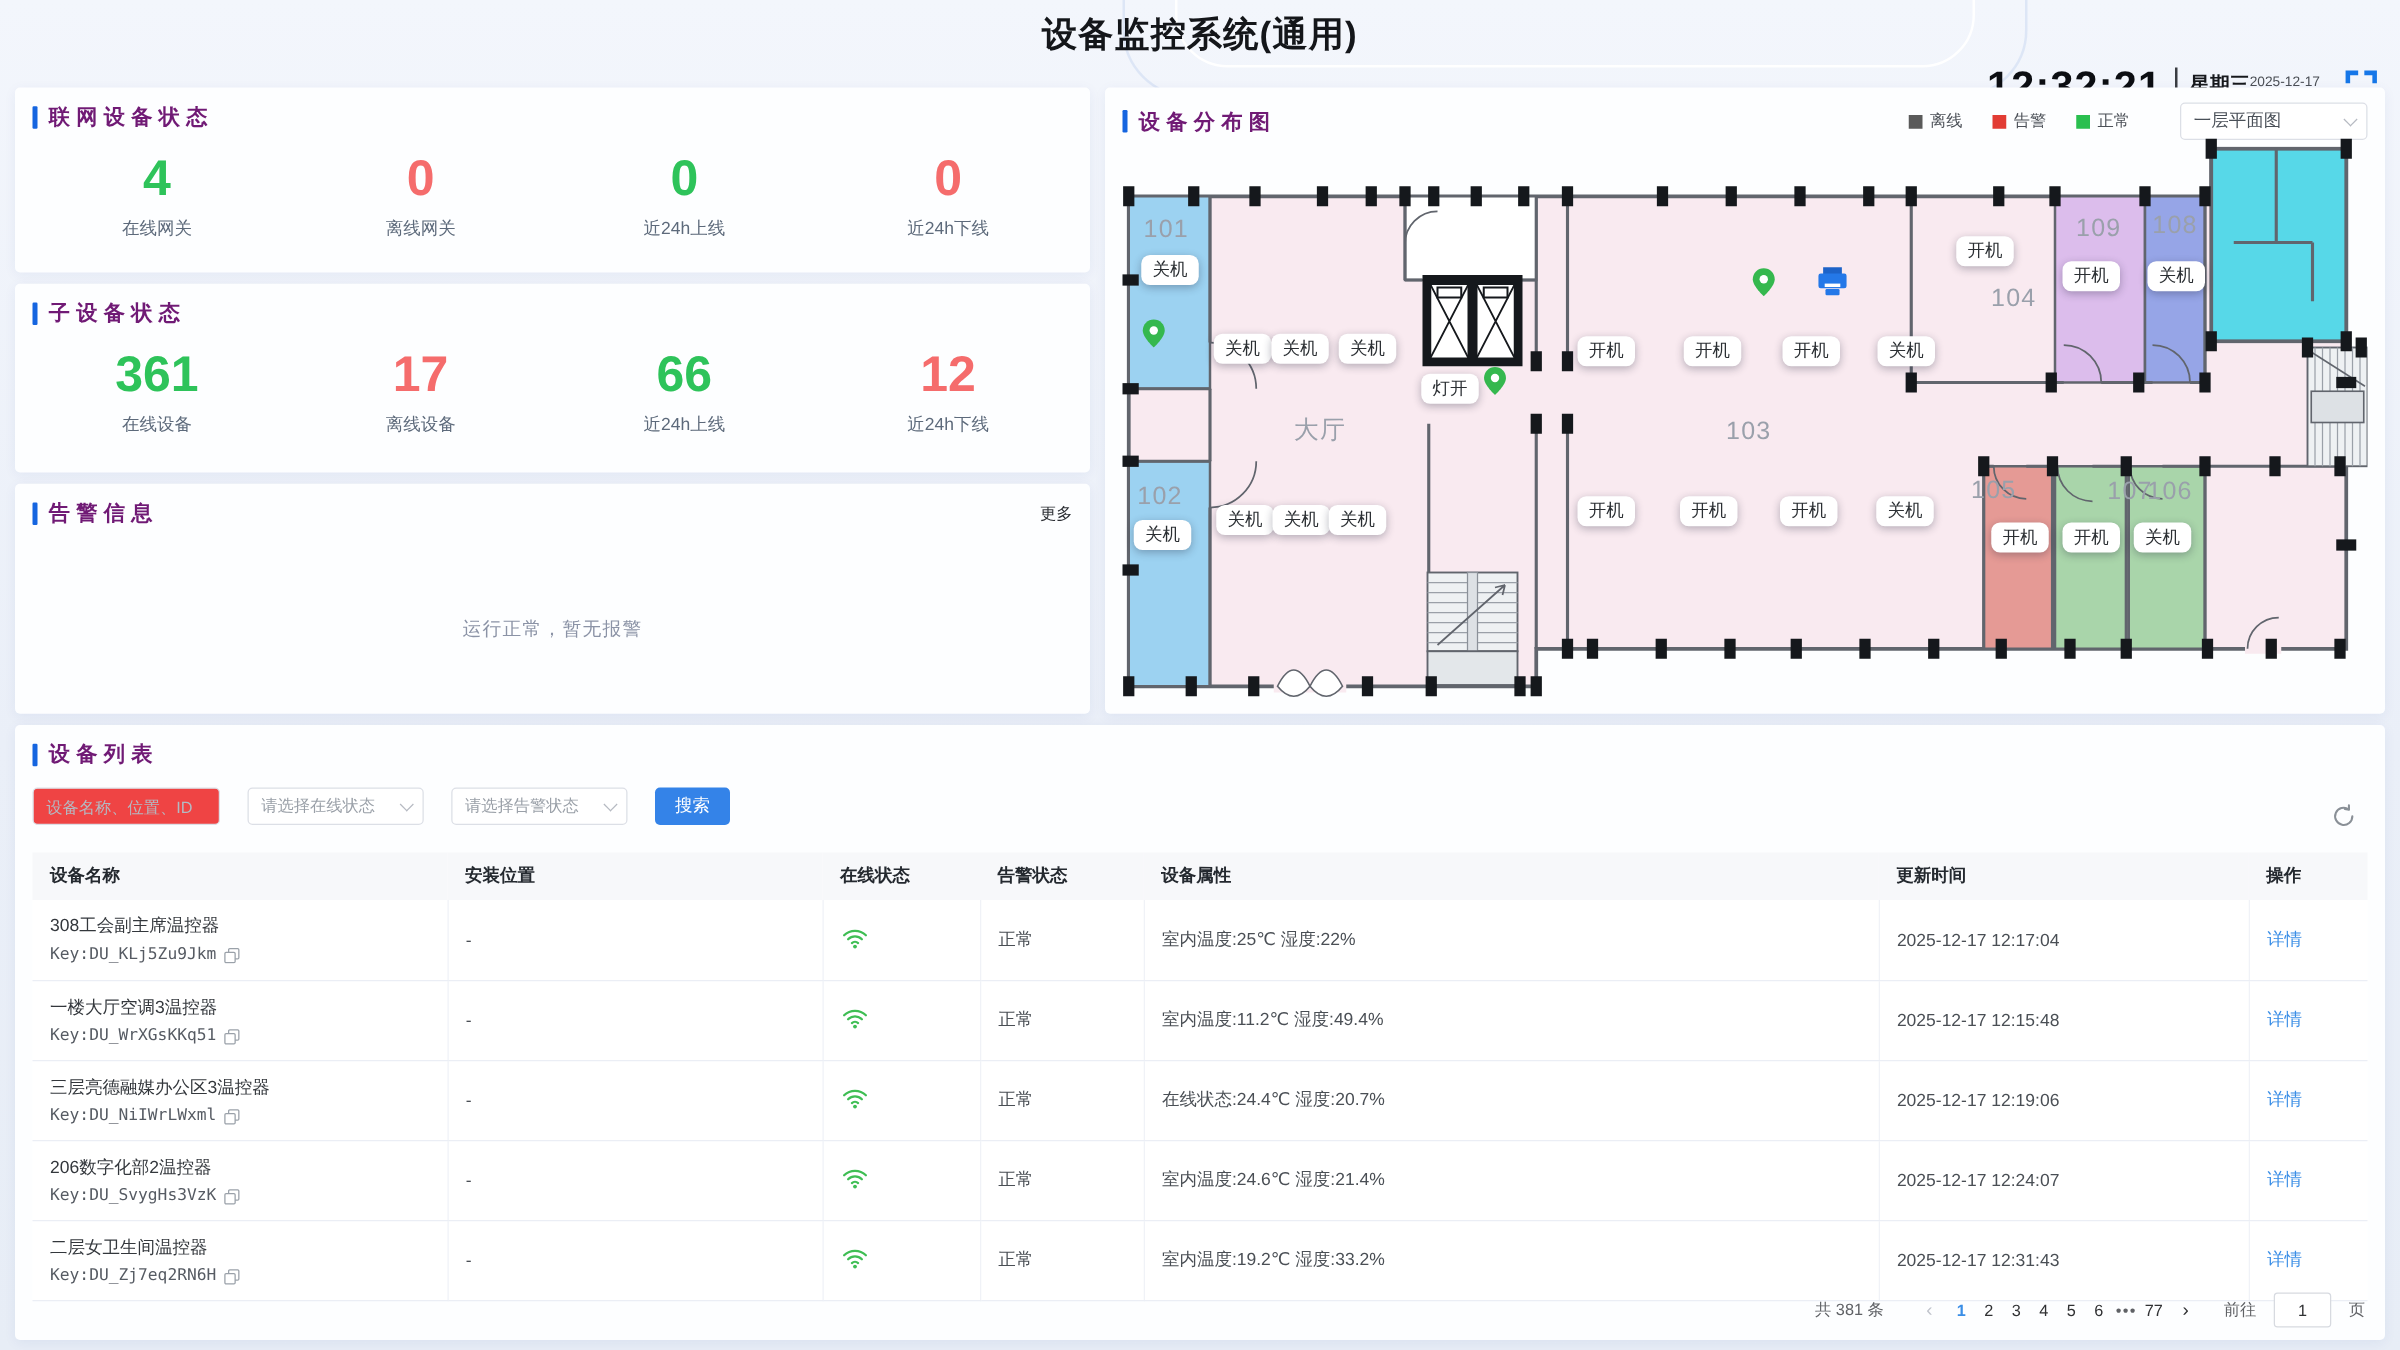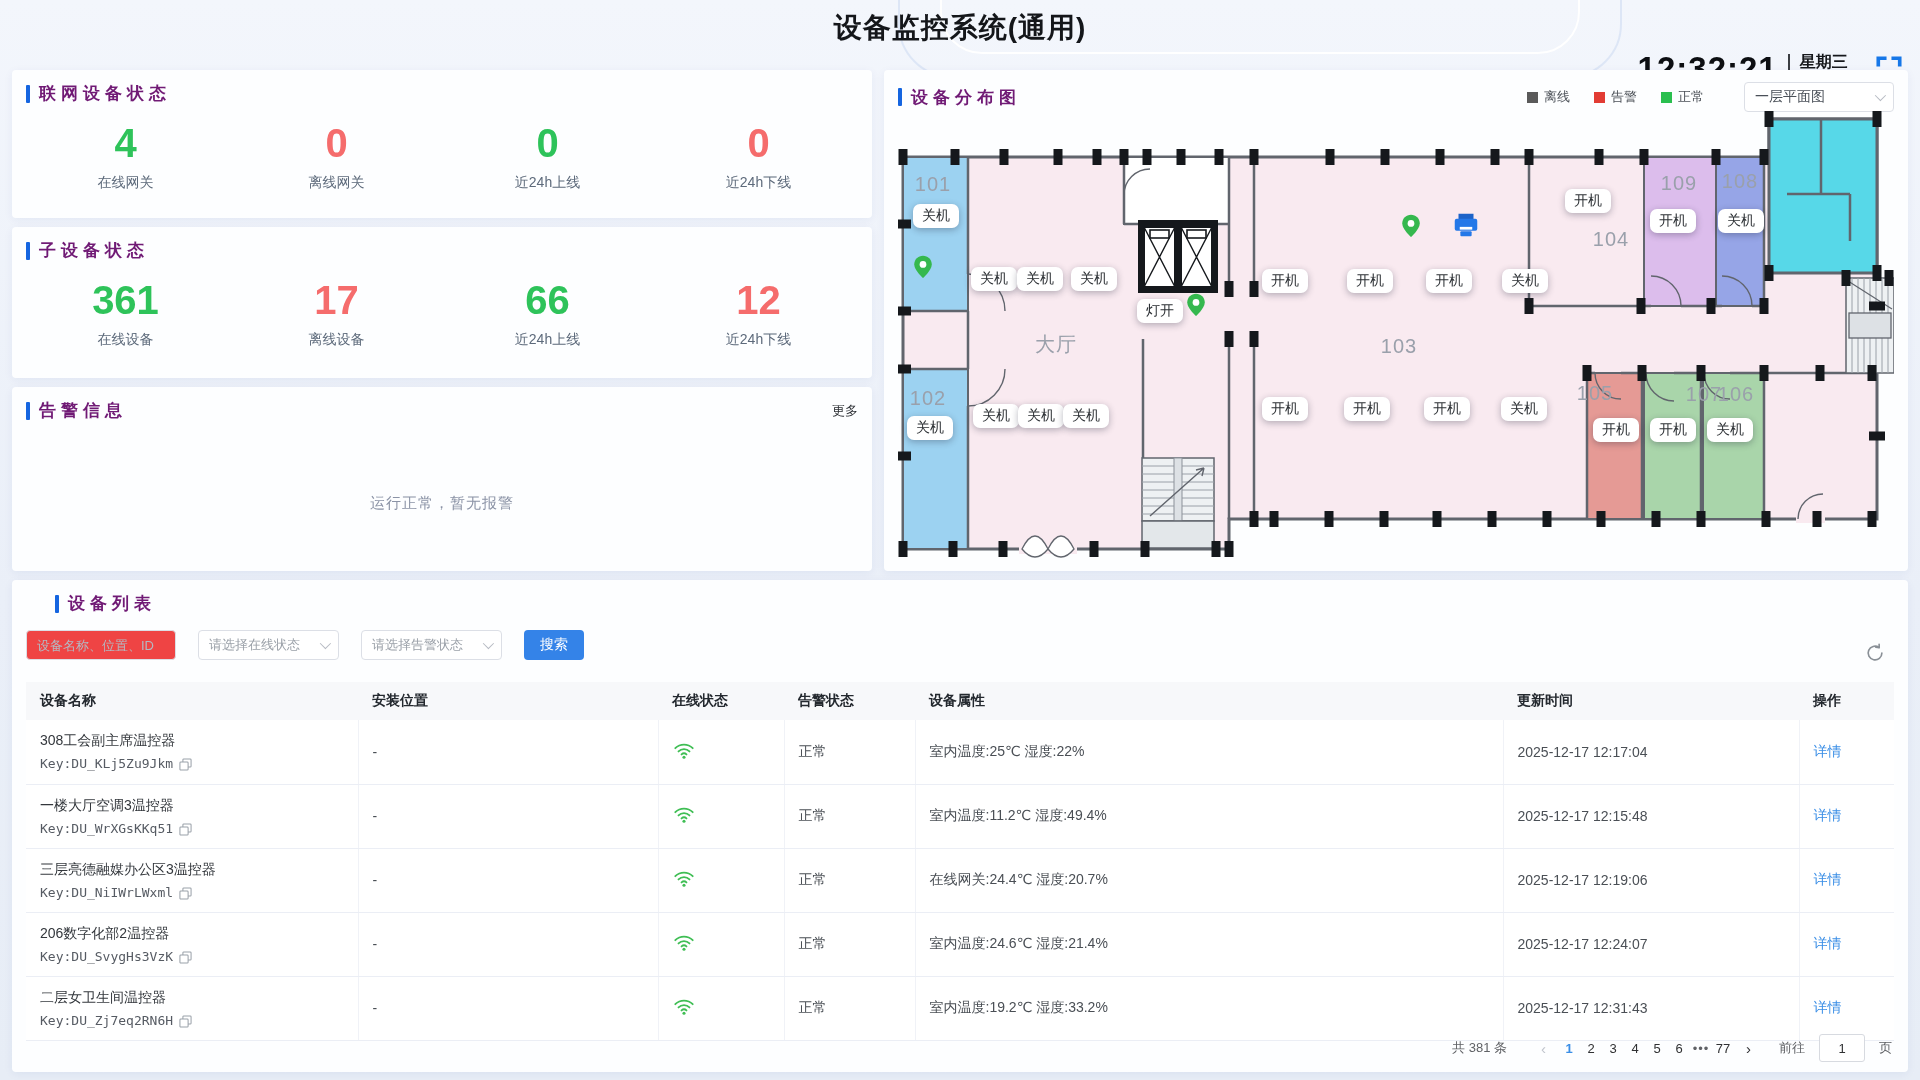--- a/index.html
+++ b/index.html
@@ -13,33 +13,33 @@
   .deco1 { left:940px; top:-72px; width:640px; height:126px; border:2px solid rgba(255,255,255,.95); border-radius:0 0 42px 42px; }
   .deco2 { left:898px; top:-72px; width:724px; height:150px; border:2px solid rgba(218,228,245,.9); border-radius:0 0 54px 54px; }
 
   
   .topbar { position:absolute; left:0; top:0; width:1920px; height:58px; }
   .page-title { position:absolute; left:50%; top:9px; transform:translateX(-50%);
     font-size:28px; font-weight:bold; color:#14161a; letter-spacing:1px; }
   .clock { position:absolute; right:16px; top:6px; display:flex; align-items:center; gap:10px;margin-top:44px; }
   .clock .time { font-size:33px; font-weight:bold; color:#0c0e12; letter-spacing:1px; }
   .clock .vsep { width:2px; height:30px; background:#3a3d42; }
-  .daywrap { display:flex; flex-direction:column; line-height:1.15; }
+  .daywrap { display:flex; flex-direction:row; line-height:1.15; }
   .weekday { font-size:16px; font-weight:bold; color:#16181c; }
   .date { font-size:11px; color:#4b4f55; }
   .fs-btn { width:30px; height:30px; margin-left:8px; cursor:pointer; }
 
   
   .panel { position:absolute; background:#fdfeff; border-radius:4px;
     box-shadow:0 2px 10px rgba(23,56,128,.06); }
   #panel-gateway { left:12px; top:70px;  width:860px; height:148px; }
   #panel-sub     { left:12px; top:227px; width:860px; height:151px; }
   #panel-alarm   { left:12px; top:387px; width:860px; height:184px; }
   #panel-map     { left:884px; top:70px; width:1024px; height:501px; }
-  #panel-table   { left:12px; top:580px; width:1896px; height:492px;padding-left:29px; }
+  #panel-table   { left:12px; top:580px; width:1896px; height:492px; }
 
   .sec-head { display:flex; align-items:center; gap:18px; padding:12px 14px 0 14px; }
   .sec-title { display:flex; align-items:center; gap:9px; font-size:17px; font-weight:bold;
     color:#701a75; letter-spacing:5px; white-space:nowrap; }
   .sec-bar { width:4px; height:18px; background:#1565e0; border-radius:1px; flex:0 0 auto; }
 
   
   .stat-row { display:flex; padding:16px 8px 0 8px; }
   .stat { flex:1; text-align:center; }
   .stat .val { font-size:40px; font-weight:800; line-height:1.1; }
@@ -575,21 +575,21 @@
     <td>-</td>
     <td>
       <svg width="22" height="19" viewBox="0 0 24 20">
         <path d="M2.5,7.5 A13.5,13.5 0 0 1 21.5,7.5" fill="none" stroke="#3fbe54" stroke-width="2" stroke-linecap="round"></path>
         <path d="M6,11 A8.5,8.5 0 0 1 18,11" fill="none" stroke="#3fbe54" stroke-width="2" stroke-linecap="round"></path>
         <path d="M9.3,14.3 A4,4 0 0 1 14.7,14.3" fill="none" stroke="#3fbe54" stroke-width="2" stroke-linecap="round"></path>
         <circle cx="12" cy="17.4" r="1.7" fill="#3fbe54"></circle>
       </svg>
     </td>
     <td class="alarm-ok">正常</td>
-    <td class="attr-text">在线网关:24.4℃ 湿度:20.7%</td>
+    <td class="attr-text">在线状态:24.4℃ 湿度:20.7%</td>
     <td>2025-12-17 12:19:06</td>
     <td><span class="detail-link">详情</span></td>
   </tr>
 
   <tr>
     <td>
       <div class="dev-name">206数字化部2温控器</div>
       <div class="dev-key">
         <span>Key:DU_SvygHs3VzK</span>
         <svg class="copy-icon" viewBox="0 0 14 14">

